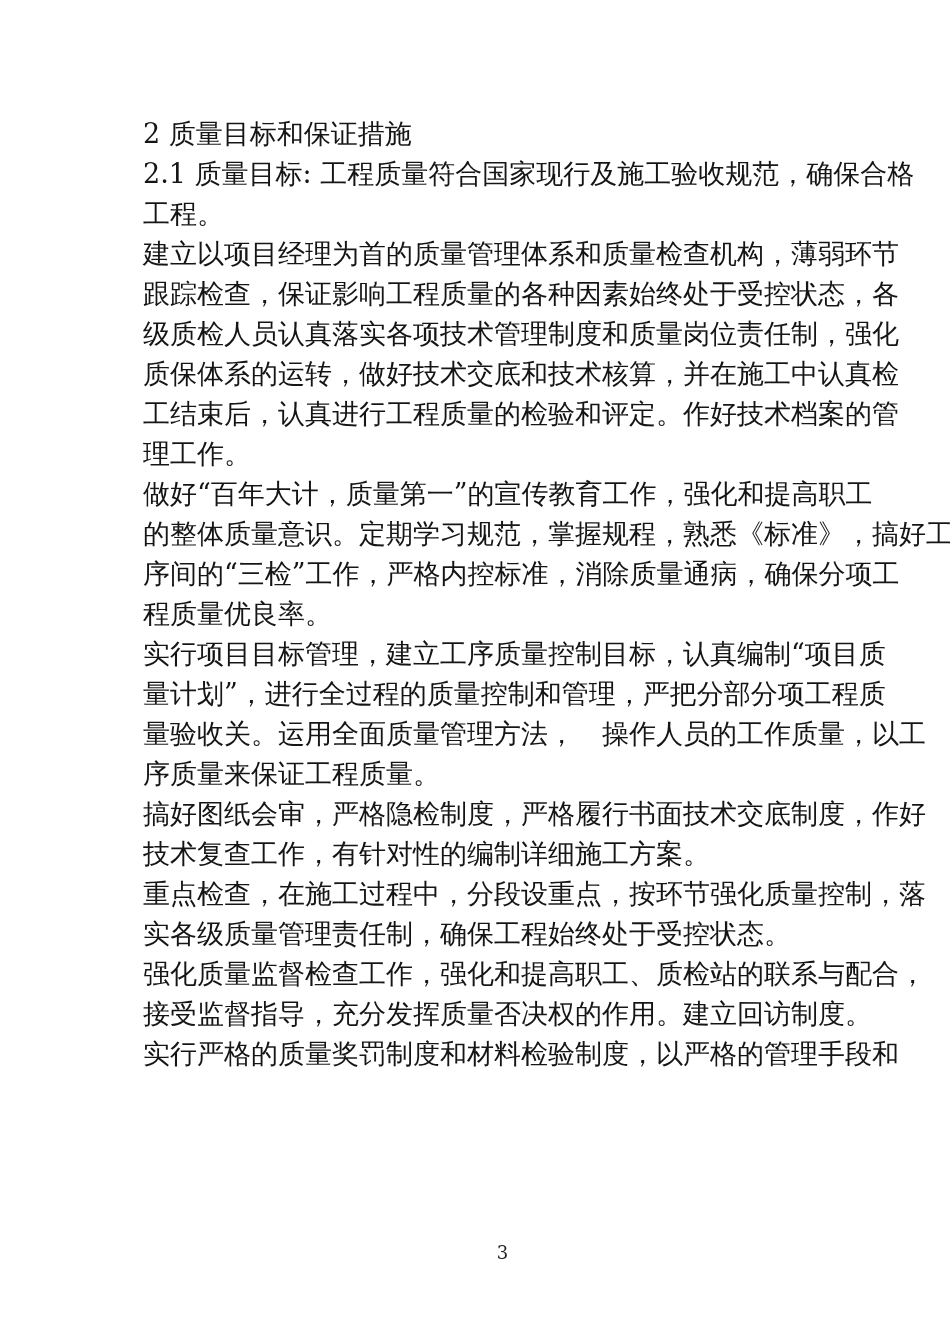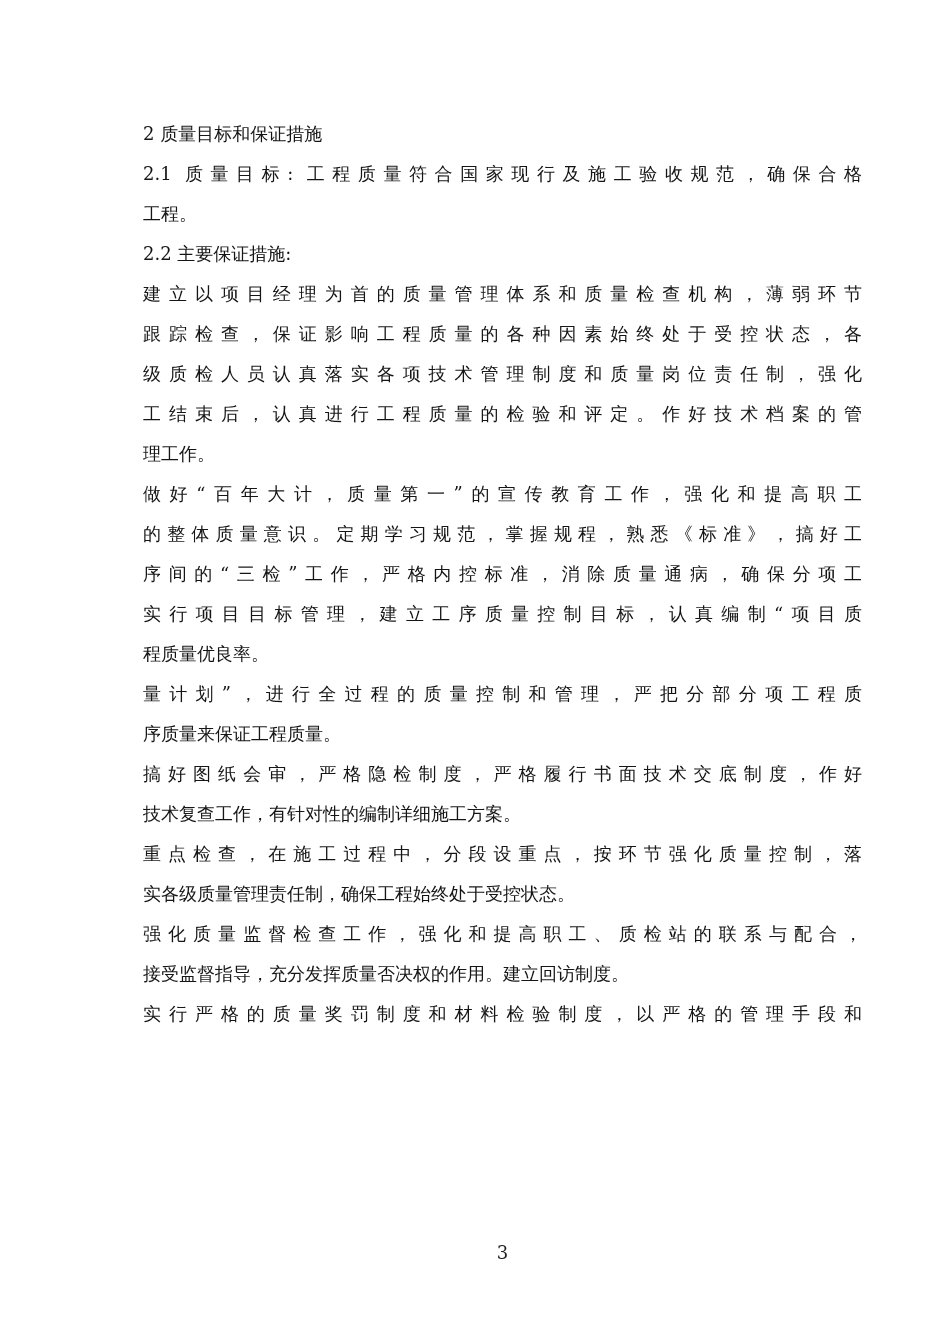--- a/index.html
+++ b/index.html
@@ -18,21 +18,21 @@
   }
   .doc-body {
     position: absolute;
     left: 143px;
     top: 114px;
     width: 719px;
   }
   .line {
     height: 40px;
     line-height: 40px;
-    font-size: 18px;
+    font-size: 27px;
     white-space: nowrap;
     text-align: left;
     letter-spacing: 0px;
     font-weight: 400;
   }
   
   .line.fill {
     text-align: justify;
     text-align-last: justify;
     text-justify: inter-character;
@@ -49,32 +49,33 @@
   }
 </style>
 </head>
 <body>
 
 <div class="page">
   <div class="doc-body">
       <div class="line">2 质量目标和保证措施</div>
       <div class="line fill">2.1 质量目标: 工程质量符合国家现行及施工验收规范，确保合格</div>
       <div class="line">工程。</div>
-      <div class="line">2.2 主要保证措施:</div>
       <div class="line fill">建立以项目经理为首的质量管理体系和质量检查机构，薄弱环节</div>
       <div class="line fill">跟踪检查，保证影响工程质量的各种因素始终处于受控状态，各</div>
       <div class="line fill">级质检人员认真落实各项技术管理制度和质量岗位责任制，强化</div>
+      <div class="line fill">质保体系的运转，做好技术交底和技术核算，并在施工中认真检</div>
       <div class="line fill">工结束后，认真进行工程质量的检验和评定。作好技术档案的管</div>
       <div class="line">理工作。</div>
       <div class="line fill">做好“百年大计，质量第一”的宣传教育工作，强化和提高职工</div>
       <div class="line fill">的整体质量意识。定期学习规范，掌握规程，熟悉《标准》，搞好工</div>
       <div class="line fill">序间的“三检”工作，严格内控标准，消除质量通病，确保分项工</div>
+      <div class="line">程质量优良率。</div>
       <div class="line fill">实行项目目标管理，建立工序质量控制目标，认真编制“项目质</div>
-      <div class="line">程质量优良率。</div>
       <div class="line fill">量计划”，进行全过程的质量控制和管理，严把分部分项工程质</div>
+      <div class="line fill">量验收关。运用全面质量管理方法，　操作人员的工作质量，以工</div>
       <div class="line">序质量来保证工程质量。</div>
       <div class="line fill">搞好图纸会审，严格隐检制度，严格履行书面技术交底制度，作好</div>
       <div class="line">技术复查工作，有针对性的编制详细施工方案。</div>
       <div class="line fill">重点检查，在施工过程中，分段设重点，按环节强化质量控制，落</div>
       <div class="line">实各级质量管理责任制，确保工程始终处于受控状态。</div>
       <div class="line fill">强化质量监督检查工作，强化和提高职工、质检站的联系与配合，</div>
       <div class="line">接受监督指导，充分发挥质量否决权的作用。建立回访制度。</div>
       <div class="line fill">实行严格的质量奖罚制度和材料检验制度，以严格的管理手段和</div>
     </div>
   <div class="page-footer">3</div>

